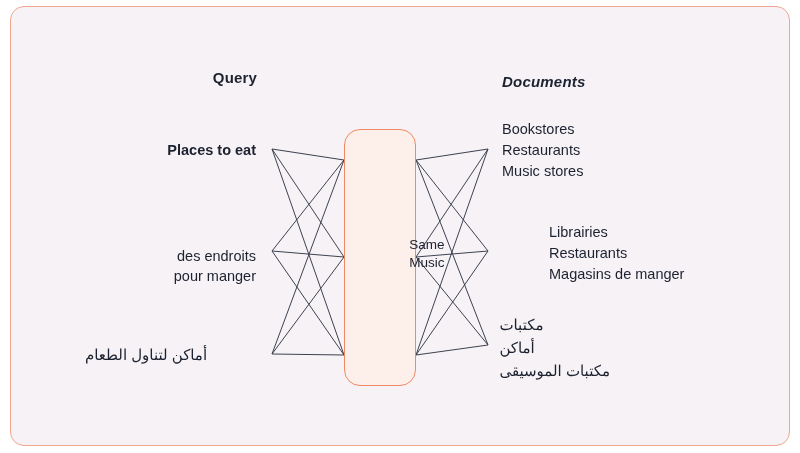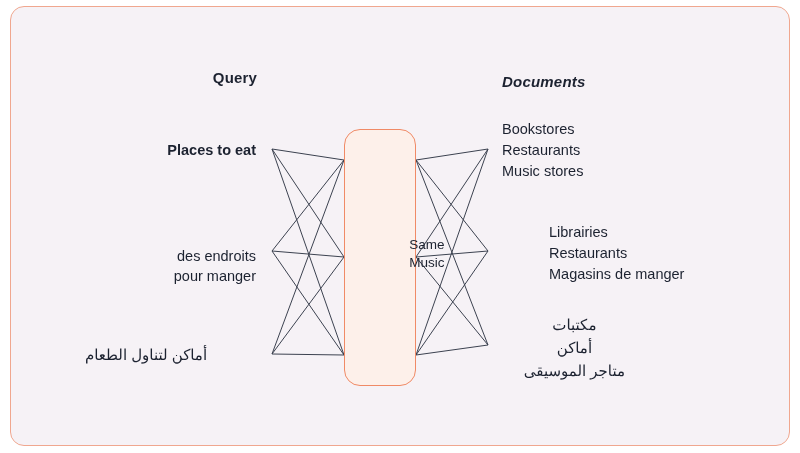--- a/index.html
+++ b/index.html
@@ -78,23 +78,23 @@
     left: 502px;
     font-size: 14.5px;
     color: #1c2230;
     line-height: 21px;
   }
   #docs-0 { top: 119px; }
   #docs-1 { top: 222px; margin-left: 47px; }
   #docs-2 { top: 313px; }
   .doc-group.rtl {
     direction: rtl;
-    text-align: center;
+    text-align: left;
     left: auto;
-    right: 175px;
+    right: 190px;
     font-size: 15px;
     line-height: 23px;
   }
   .model-box {
     position: absolute;
     left: 344px;
     top: 129px;
     width: 72px;
     height: 257px;
     box-sizing: border-box;
@@ -174,16 +174,16 @@
 
   <div class="doc-group" id="docs-1">
     <div>Librairies</div>
     <div>Restaurants</div>
     <div>Magasins de manger</div>
   </div>
 
   <div class="doc-group rtl" id="docs-2">
     <div>مكتبات</div>
     <div>أماكن</div>
-    <div>متاجر الموسيقى</div>
+    <div>مكتبات الموسيقى</div>
   </div>
 
 </div>
 
 </body></html>

